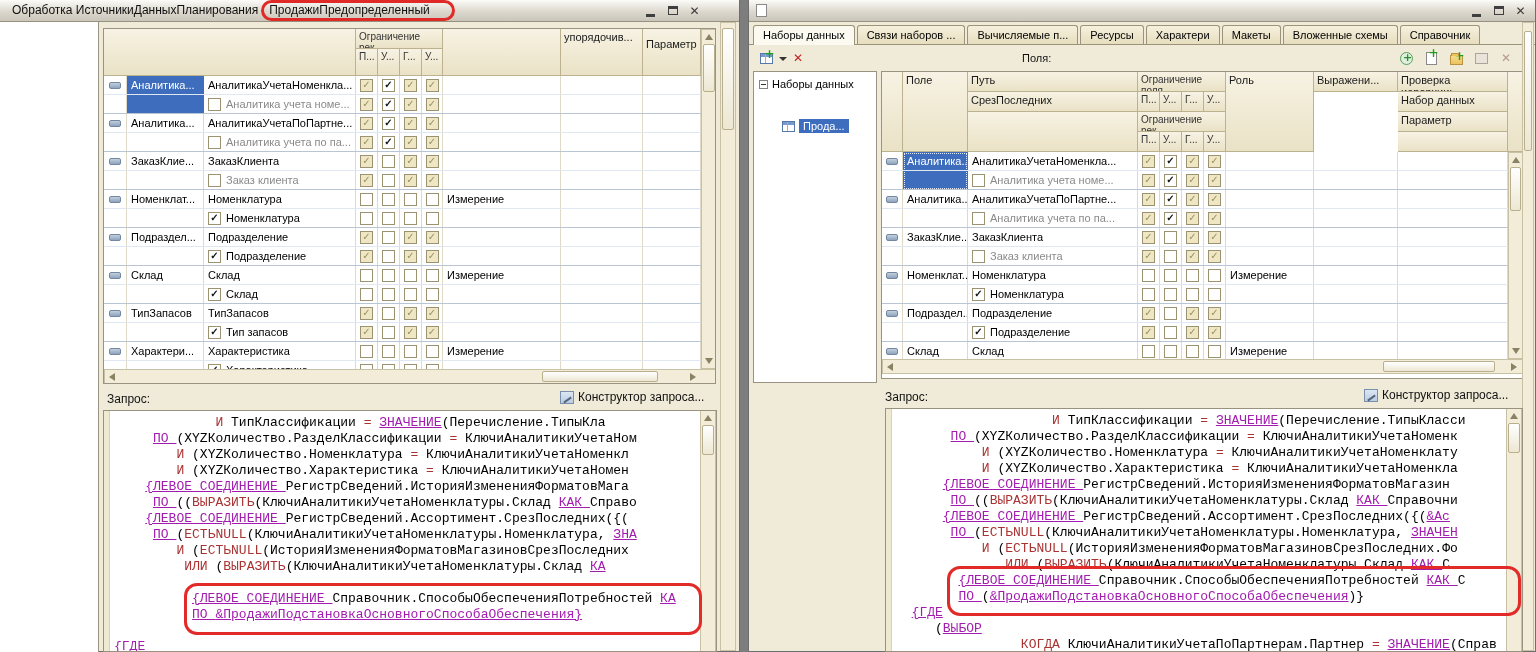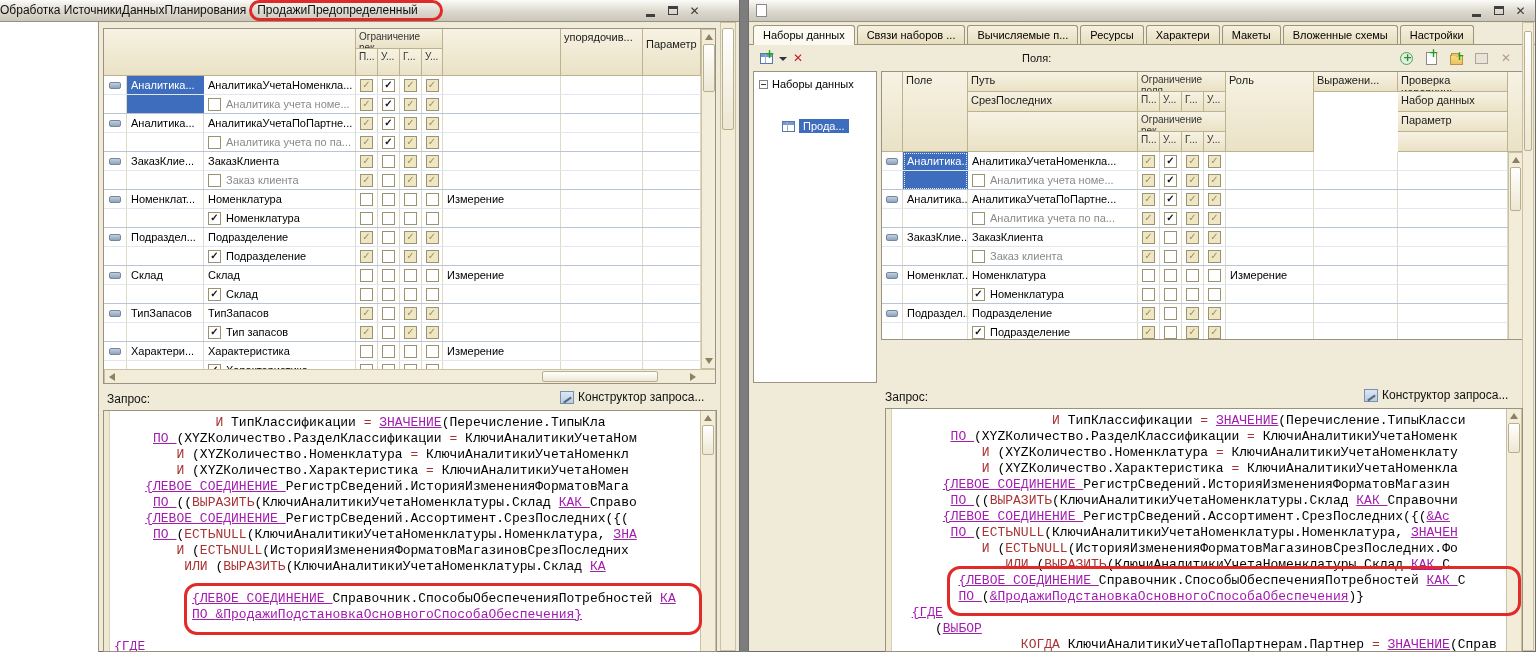--- a/index.html
+++ b/index.html
@@ -91,21 +91,21 @@
   .treesel{background:#3E6DBE;color:#fff;padding:1px 4px;}
   .lbl{font-size:11px;position:absolute;color:#111;}
 </style>
 </head>
 <body>
 
 <div id="stage">
 
   <div class="window" style="left:0;width:740px;border-left:none;">
     <div class="titlebar">
-      <span class="titletext" style="margin-left:0;">
+      <span class="titletext" style="margin-left:12px;">
         <span>Обработка ИсточникиДанныхПланирования</span><span class="annot"><span>ПродажиПредопределенный</span></span>
       </span>
       <span class="winbtns" style="left:642px;">
         <span class="winbtn">
             <span class="g-min"></span>
           </span>
         <span class="winbtn">
             <span class="g-max"></span>
           </span>
         <span class="winbtn g-close"></span>
@@ -540,21 +540,21 @@
     </div>
 
     <div class="tabstrip" style="left:0;top:22px;right:0;height:23px;" id="tabs">
         <div class="tab active">Наборы данных</div>
         <div class="tab">Связи наборов ...</div>
         <div class="tab">Вычисляемые п...</div>
         <div class="tab">Ресурсы</div>
         <div class="tab">Характери</div>
         <div class="tab">Макеты</div>
         <div class="tab">Вложенные схемы</div>
-        <div class="tab">Настройки</div>
+        <div class="tab">Справочник</div>
       </div>
 
     <div style="position:absolute;left:0;top:45px;right:0;height:26px;">
       <span class="tbicon" style="position:absolute;left:8px;top:4px;">
         <span class="i-grid plus"></span>
         </span>
       <span class="caret" style="position:absolute;left:28px;top:12px;"></span>
       <span class="tbicon i-xred" style="position:absolute;left:40px;top:4px;"></span>
       <span class="lbl" style="left:273px;top:7px;">Поля:</span>
       <span style="position:absolute;right:20px;top:4px;display:flex;gap:7px;">
@@ -578,21 +578,21 @@
       <div class="treeitem" style="left:5px;top:6px;">
         <span class="expander"></span>
         <span>Наборы данных</span>
       </div>
       <div class="treeitem" style="left:28px;top:27px;margin-top:20px;">
         <span class="i-grid" style="flex:none;"></span>
         <span class="treesel">Прода...</span>
       </div>
     </div>
 
-    <div class="grid" style="left:132px;top:71px;width:642px;height:269px;">
+    <div class="grid" style="left:132px;top:71px;width:642px;height:308px;">
       <div class="gh" style="left:0;top:0;width:21px;height:80px;"></div>
       <div class="gh" style="left:21px;top:0;width:65px;height:80px;">Поле</div>
       <div class="gh" style="left:86px;top:0;width:170px;height:20px;">Путь</div>
       <div class="gh" style="left:86px;top:20px;width:170px;height:20px;">СрезПоследних</div>
       <div class="gh" style="left:86px;top:40px;width:170px;height:40px;"></div>
       <div class="gh small" style="left:256px;top:0;width:88px;height:20px;">Ограничение поля</div>
       <div id="rcbh1">
           <div class="gh small" style="left: 256px; top: 20px; width: 22px; height: 20px;">П...</div>
           <div class="gh small" style="left: 278px; top: 20px; width: 22px; height: 20px;">У...</div>
           <div class="gh small" style="left: 300px; top: 20px; width: 22px; height: 20px;">Г...</div>

